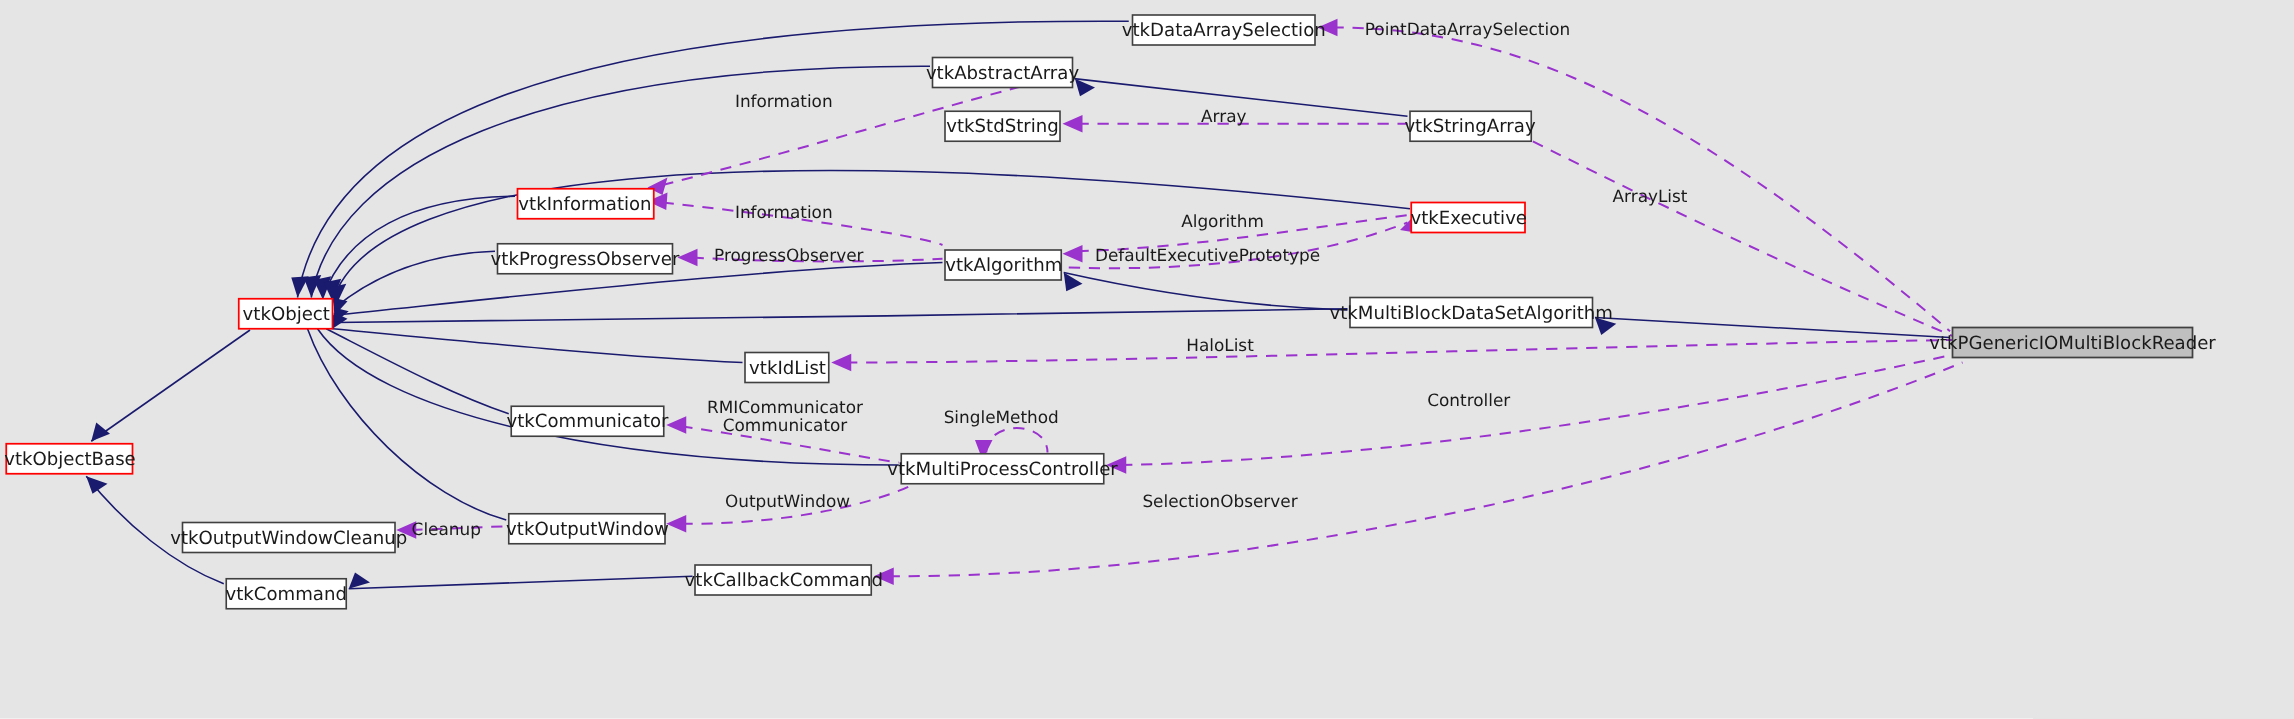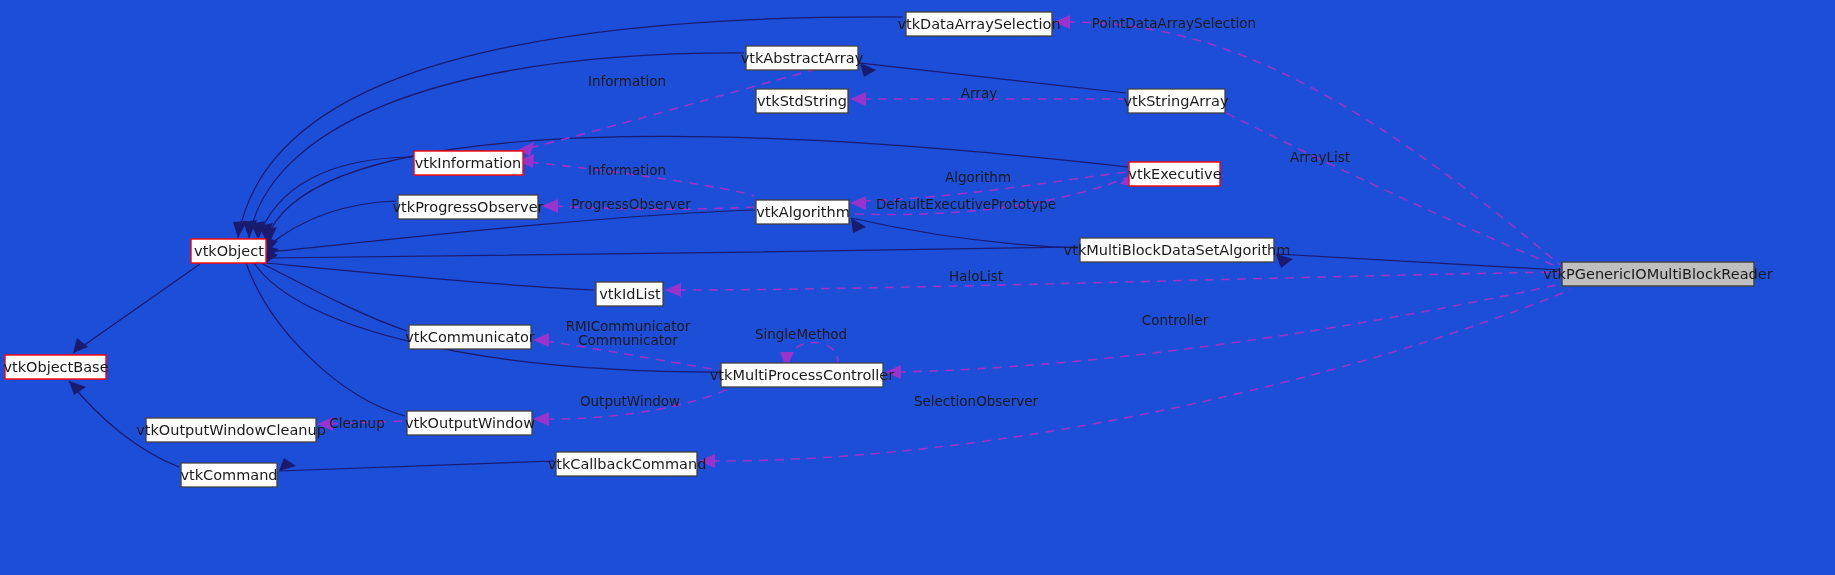--- a/index.html
+++ b/index.html
@@ -4,21 +4,21 @@
 <style>
   html, body {
     margin: 0;
     padding: 0;
     background: #ffffff;
   }
   #diagram-root {
     position: relative;
     width: 1835px;
     height: 575px;
-    background: #1d4ed8;
+    background: #e5e5e5;
     font-family: "DejaVu Sans", "Liberation Sans", sans-serif;
     overflow: hidden;
   }
   svg#graph {
     position: absolute;
     left: 0;
     top: 0;
     width: 1835px;
     height: 575px;
   }

